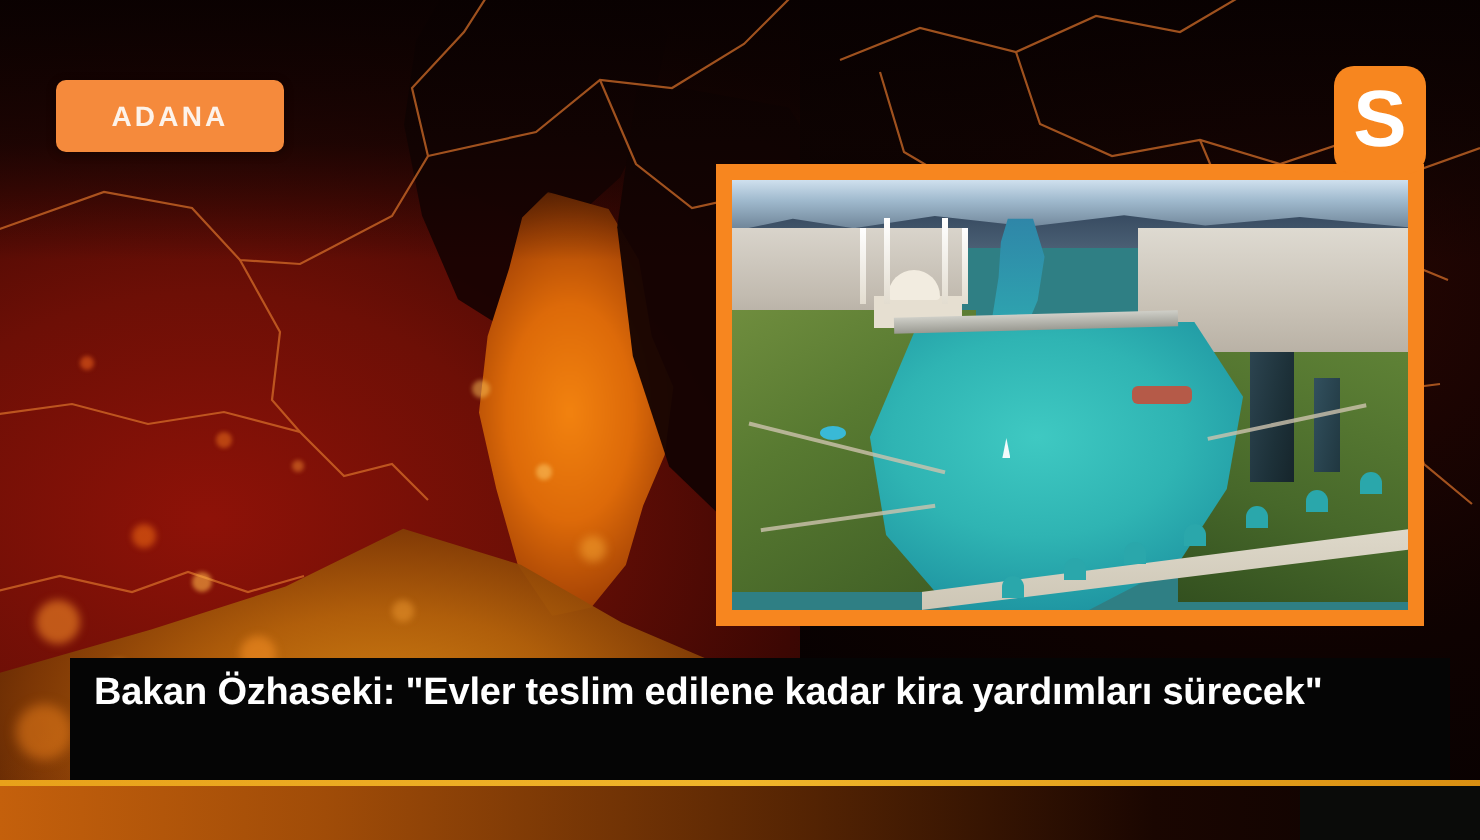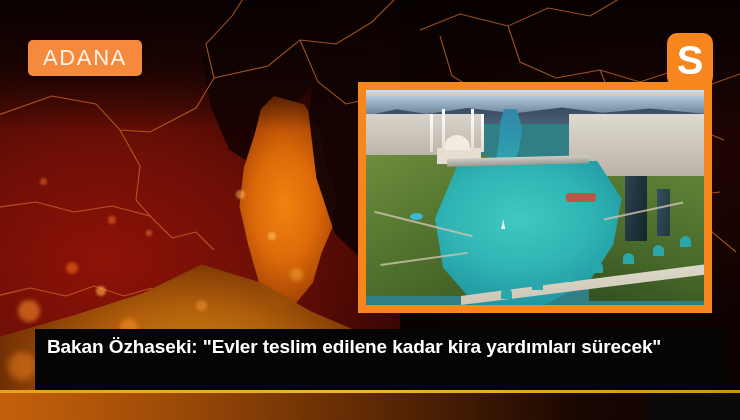--- a/index.html
+++ b/index.html
@@ -121,23 +121,23 @@
     height: 36px;
     background: #f58a3c;
     border-radius: 5px;
     display: flex;
     align-items: center;
     justify-content: center;
     box-shadow: 0 1px 5px rgba(0,0,0,0.35);
   }
   .adana-badge span {
     color: #fdf3ea;
-    font-size: 22px;
+    font-size: 14px;
     letter-spacing: 1.6px;
-    font-weight: 400;
+    font-weight: 700;
     font-family: "Liberation Sans", sans-serif;
   }
 
   
   .photo-frame {
     position: absolute;
     left: 358px;
     top: 82px;
     width: 354px;
     height: 231px;

